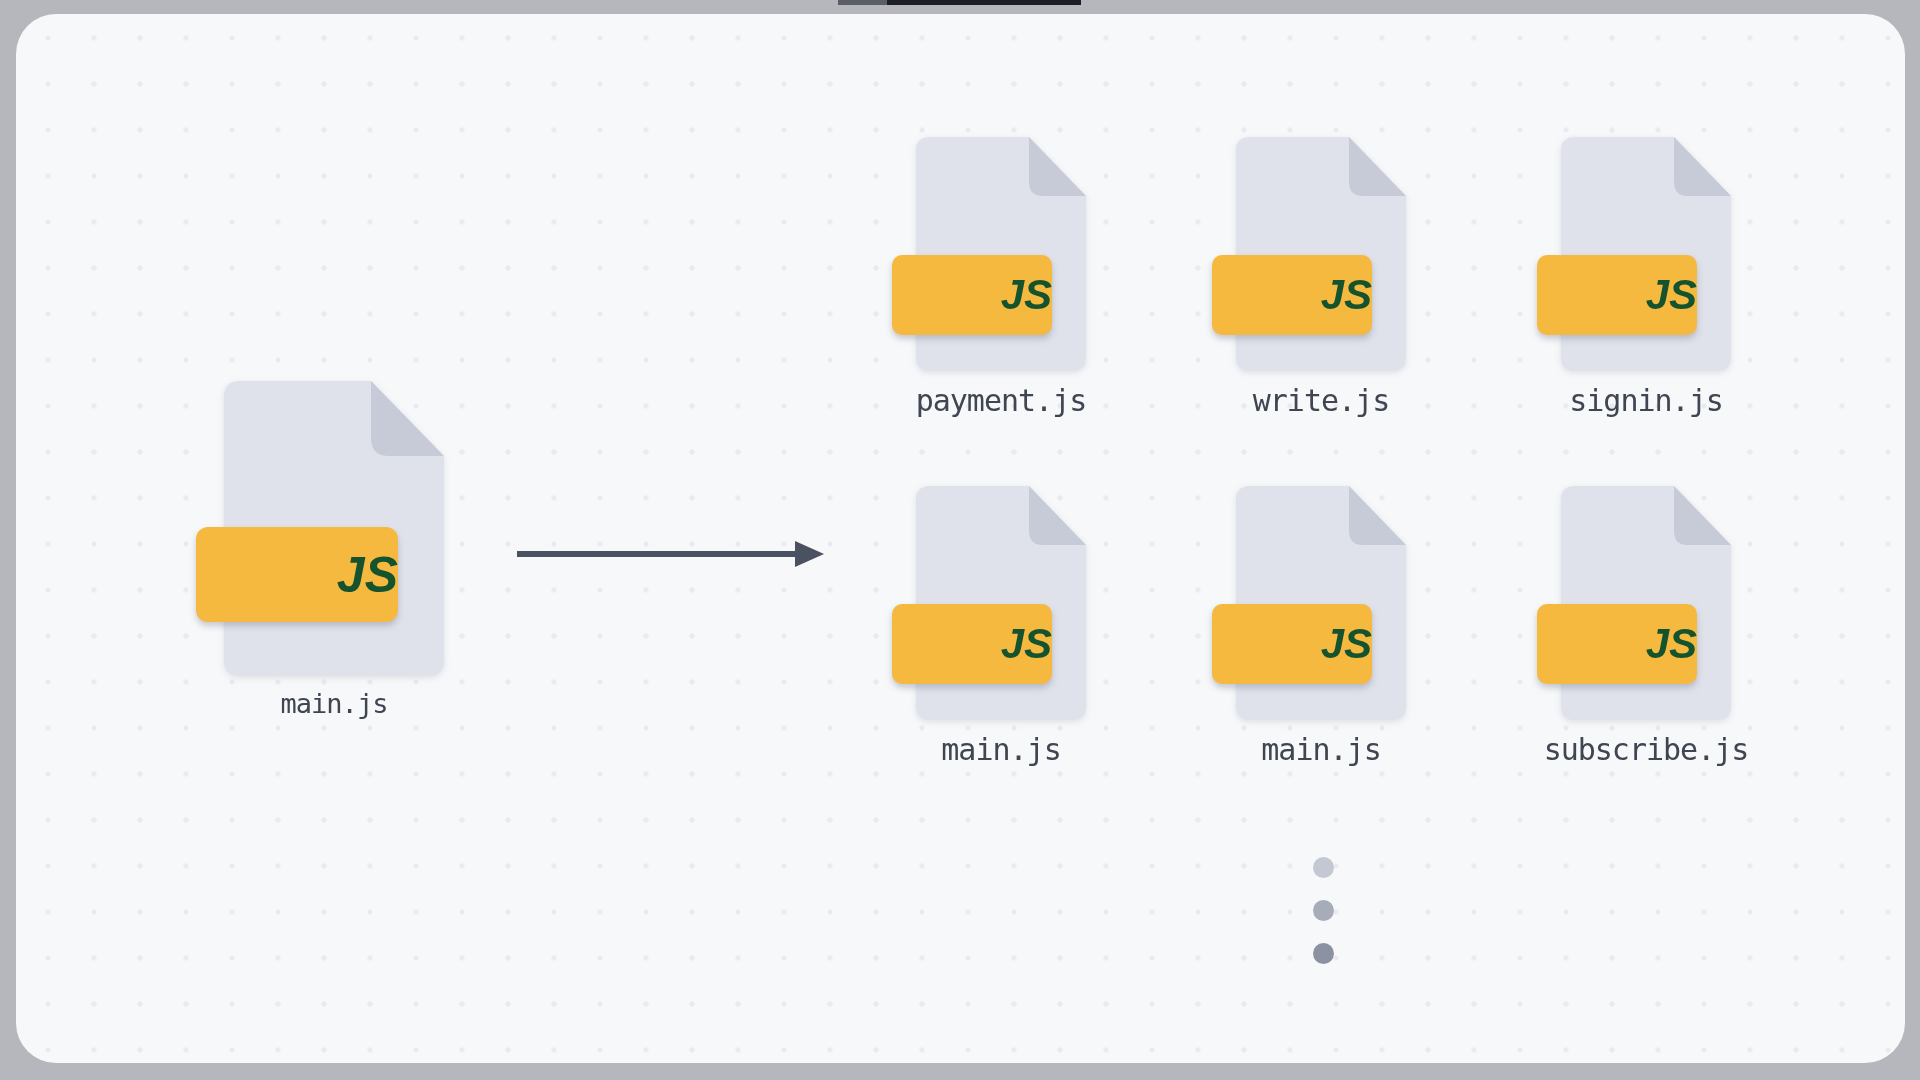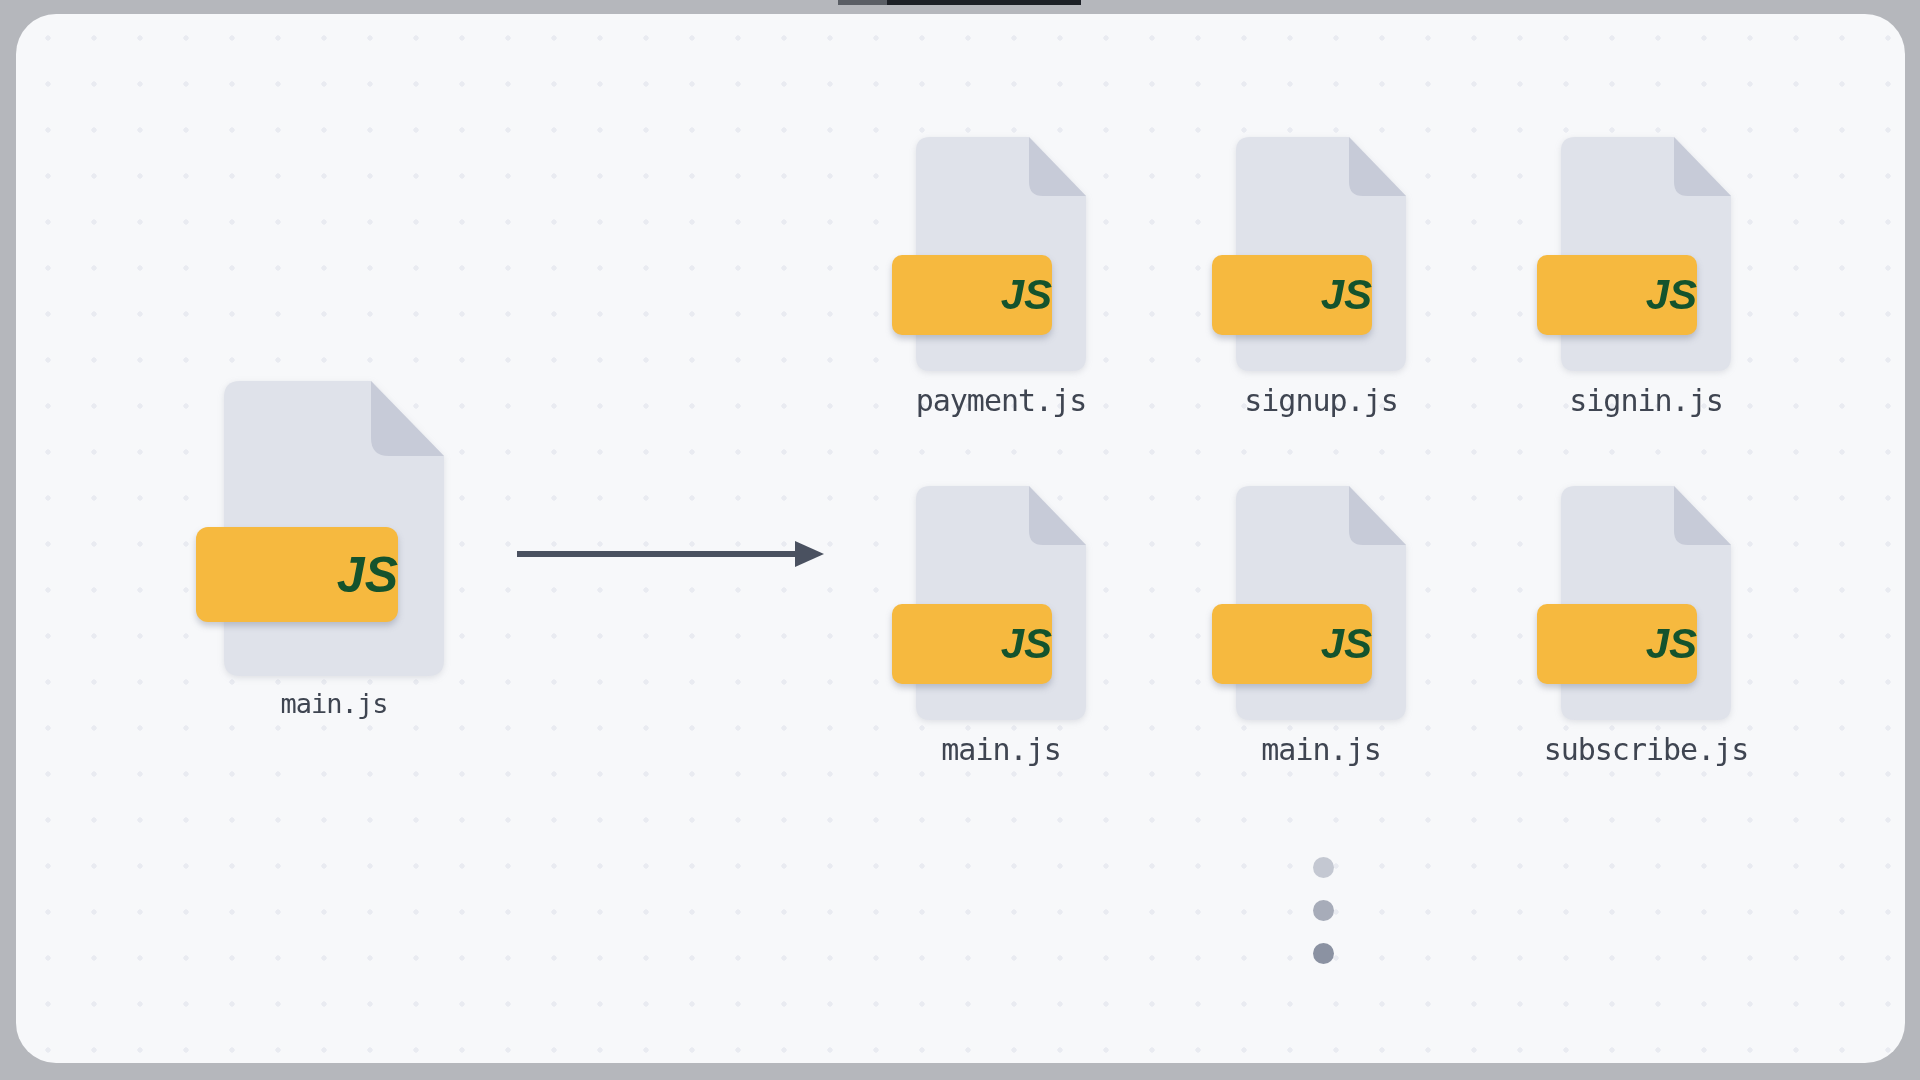--- a/index.html
+++ b/index.html
@@ -112,21 +112,21 @@
   </div>
 
   <div class="file-card card-sm pos-r1c2">
     <svg width="170" height="234" viewBox="0 0 170 234">
       <path d="M0 14 Q0 0 14 0 L113 0 L170 59 L170 220 Q170 234 156 234 L14 234 Q0 234 0 220 Z" fill="#dfe2ea"></path>
       <path d="M113 0 L113 45 Q113 59 127 59 L170 59 Z" fill="#c7cbd8"></path>
     </svg>
     <div class="badge">
       <span>JS</span>
     </div>
-    <div class="file-label">signup.js</div>
+    <div class="file-label">write.js</div>
   </div>
 
   <div class="file-card card-sm pos-r1c3">
     <svg width="170" height="234" viewBox="0 0 170 234">
       <path d="M0 14 Q0 0 14 0 L113 0 L170 59 L170 220 Q170 234 156 234 L14 234 Q0 234 0 220 Z" fill="#dfe2ea"></path>
       <path d="M113 0 L113 45 Q113 59 127 59 L170 59 Z" fill="#c7cbd8"></path>
     </svg>
     <div class="badge">
       <span>JS</span>
     </div>

